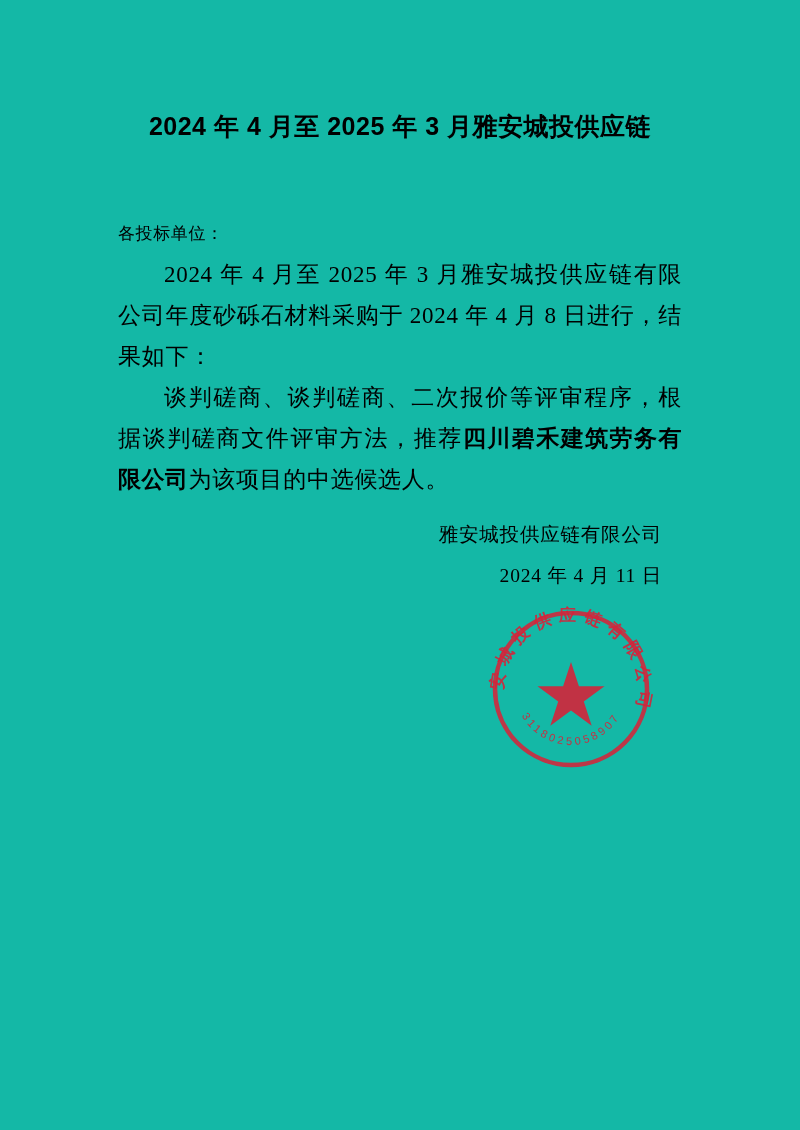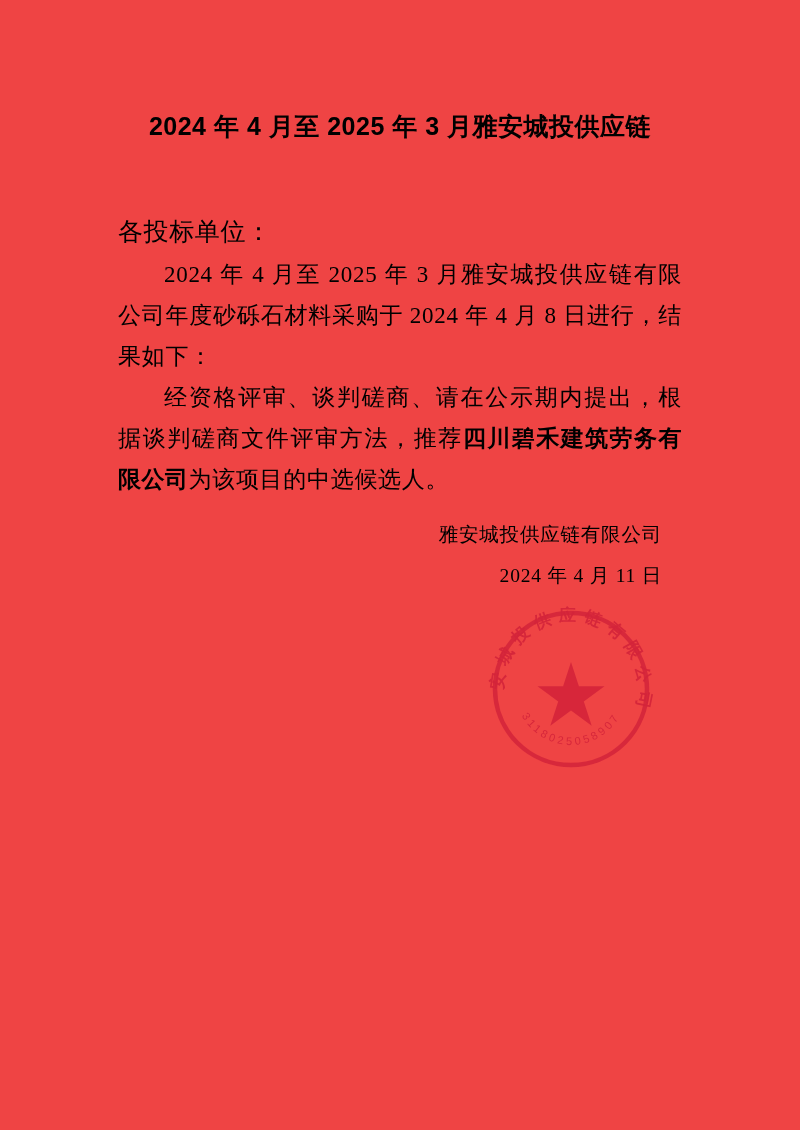--- a/index.html
+++ b/index.html
@@ -12,21 +12,21 @@
     height: 1130px;
     position: relative;
     font-family: "Liberation Serif", "DejaVu Serif", serif;
     color: #000000;
     overflow: hidden;
   }
 
   .page {
     position: absolute;
     inset: 0;
-    background: #ef4444;
+    background: #14b8a6;
   }
 
   .doc-body {
     position: absolute;
     left: 118px;
     top: 96px;
     width: 564px;
   }
 
   .title {
@@ -41,24 +41,23 @@
   .title .line {
     display: block;
     white-space: nowrap;
   }
   .title .line.l2 {
     letter-spacing: 1.5px;
   }
 
   .salutation {
     margin-top: 58px;
-    font-size: 25px;
+    font-size: 17px;
     line-height: 40px;
     letter-spacing: 0.6px;
-    font-family: Liberation Mono, monospace;
   }
 
   p.para {
     margin: 0;
     font-size: 23px;
     line-height: 41px;
     letter-spacing: 0.7px;
     text-align: justify;
     text-justify: inter-ideograph;
     text-indent: 2em;
@@ -105,21 +104,21 @@
   <div class="doc-body">
 
     <div class="title">
       <span class="line l1">2024 年 4 月至 2025 年 3 月雅安城投供应链</span>
     </div>
 
     <div class="salutation">各投标单位：</div>
 
     <p class="para">2024 年 4 月至 2025 年 3 月雅安城投供应链有限公司年度砂砾石材料采购于 2024 年 4 月 8 日进行，结果如下：</p>
 
-    <p class="para"><span>经资格评审、谈判磋商、请在公示期内提出，根据谈判磋商文件评审方法，推荐</span><span class="hl">四川碧禾建筑劳务有限公司</span><span>为该项目的中选候选人。</span></p>
+    <p class="para"><span>谈判磋商、谈判磋商、二次报价等评审程序，根据谈判磋商文件评审方法，推荐</span><span class="hl">四川碧禾建筑劳务有限公司</span><span>为该项目的中选候选人。</span></p>
 
 
     <div class="signature">
       <div>雅安城投供应链有限公司</div>
       <div>2024 年 4 月 11 日</div>
     </div>
 
   </div>
 
   <div class="seal">

